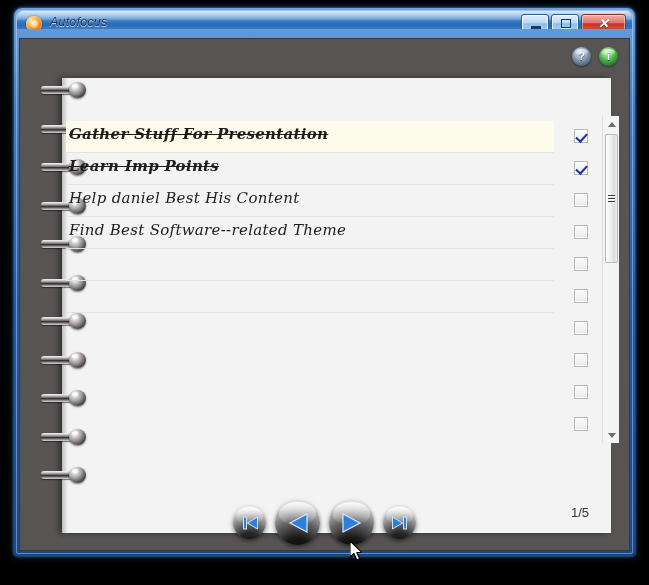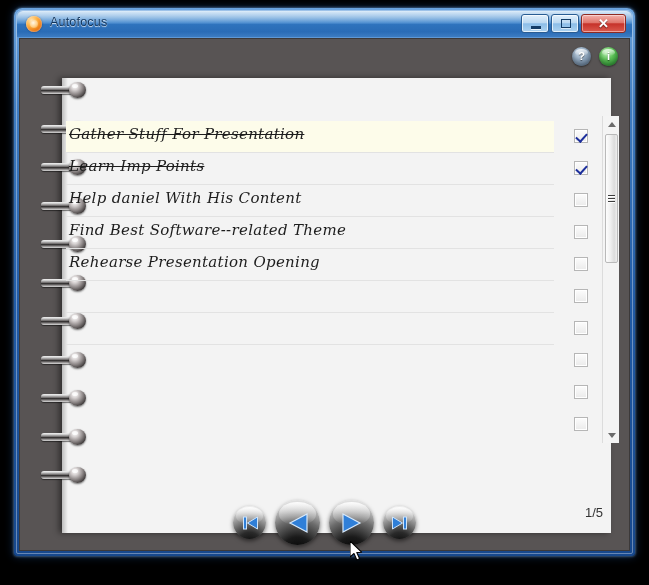--- a/index.html
+++ b/index.html
@@ -32,28 +32,29 @@
     left: 2px; top: 2px; right: 2px; bottom: 2px;
     border-radius: 6px 6px 2px 2px;
     border: 1px solid rgba(255,255,255,.35);
     pointer-events: none;
   }
 
   
   .titlebar {
     position: absolute;
     left: 3px; top: 3px;
-    width: 615px; height: 26px;
+    width: 615px; height: 18px;
     border-radius: 6px 6px 0 0;
     background: linear-gradient(180deg,
        #b9d7f2 0%, #9ec6ea 6%,
        #4f8fd0 46%, #2f73bd 52%,
        #2a6cb6 80%, #3c7cc2 100%);
     box-sizing: border-box;
     overflow: hidden;
+    font-style: italic;
   }
   .titlebar:after {
     content:"";
     position:absolute; left:0; top:0; right:0; height:12px;
     background: linear-gradient(180deg, rgba(255,255,255,.55), rgba(255,255,255,0));
   }
   .title-icon {
     position: absolute;
     left: 9px; top: 5px;
     width: 16px; height: 16px;
@@ -193,21 +194,21 @@
   .row-text {
     position: absolute;
     left: 3px; top: 4px;
     font-family: "DejaVu Serif", serif;
     font-style: italic;
     font-size: 15px;
     color: #1d1d1d;
     white-space: nowrap;
     letter-spacing: .3px;
   }
-  .row.done .row-text { text-decoration: line-through; }
+  .row.done .row-text { text-decoration: line-through; font-weight: bold; }
 
   
   .checkcol {
     position:absolute;
     left: 555px; top: 83px;
     width: 20px; height: 322px;
   }
   .cbcell { height:32px; position:relative; }
   .cbox {
     position:absolute; left:0; top:8px;
@@ -257,21 +258,21 @@
     position:absolute; left:2px; top:50%; margin-top:-4px;
     width:7px; height:9px;
   }
   .sb-grip i {
     display:block; height:1px; margin-bottom:2px;
     background:#3c3c3c; box-shadow:0 1px 0 #fff;
   }
 
   
   .pagecount {
-    position:absolute; right:8px; bottom:13px;
+    position:absolute; right:22px; bottom:13px;
     font-size:13px; color:#333;
   }
 
   
   .nav {
     position:absolute; left:0; bottom:6px; width:611px;
     display:flex; align-items:center; justify-content:center; gap:9px;
   }
   .navbtn {
     position:relative; border-radius:50%;
@@ -385,27 +386,24 @@
         </div>
 
       <div class="list" id="list">
           <div class="row highlight done">
             <div class="row-text">Gather Stuff For Presentation</div>
           </div>
           <div class="row done">
             <div class="row-text">Learn Imp Points</div>
           </div>
           <div class="row">
-            <div class="row-text">Help daniel With His Content</div>
+            <div class="row-text">Help daniel Best His Content</div>
           </div>
           <div class="row">
             <div class="row-text">Find Best Software--related Theme</div>
-          </div>
-          <div class="row">
-            <div class="row-text">Rehearse  Presentation Opening</div>
           </div>
           <div class="row">
             <div class="row-text"></div>
           </div>
           <div class="row">
             <div class="row-text"></div>
           </div>
         </div>
 
       <div class="checkcol" id="checkcol">

